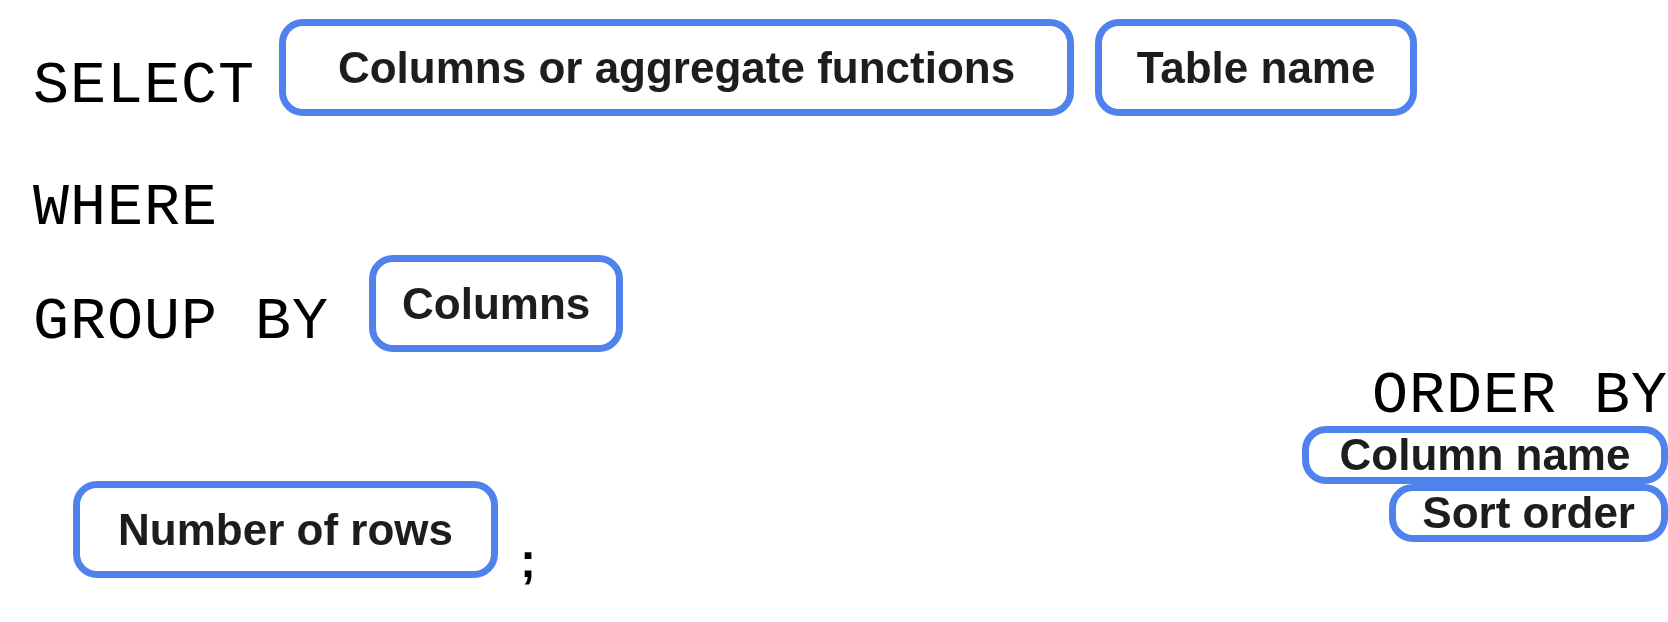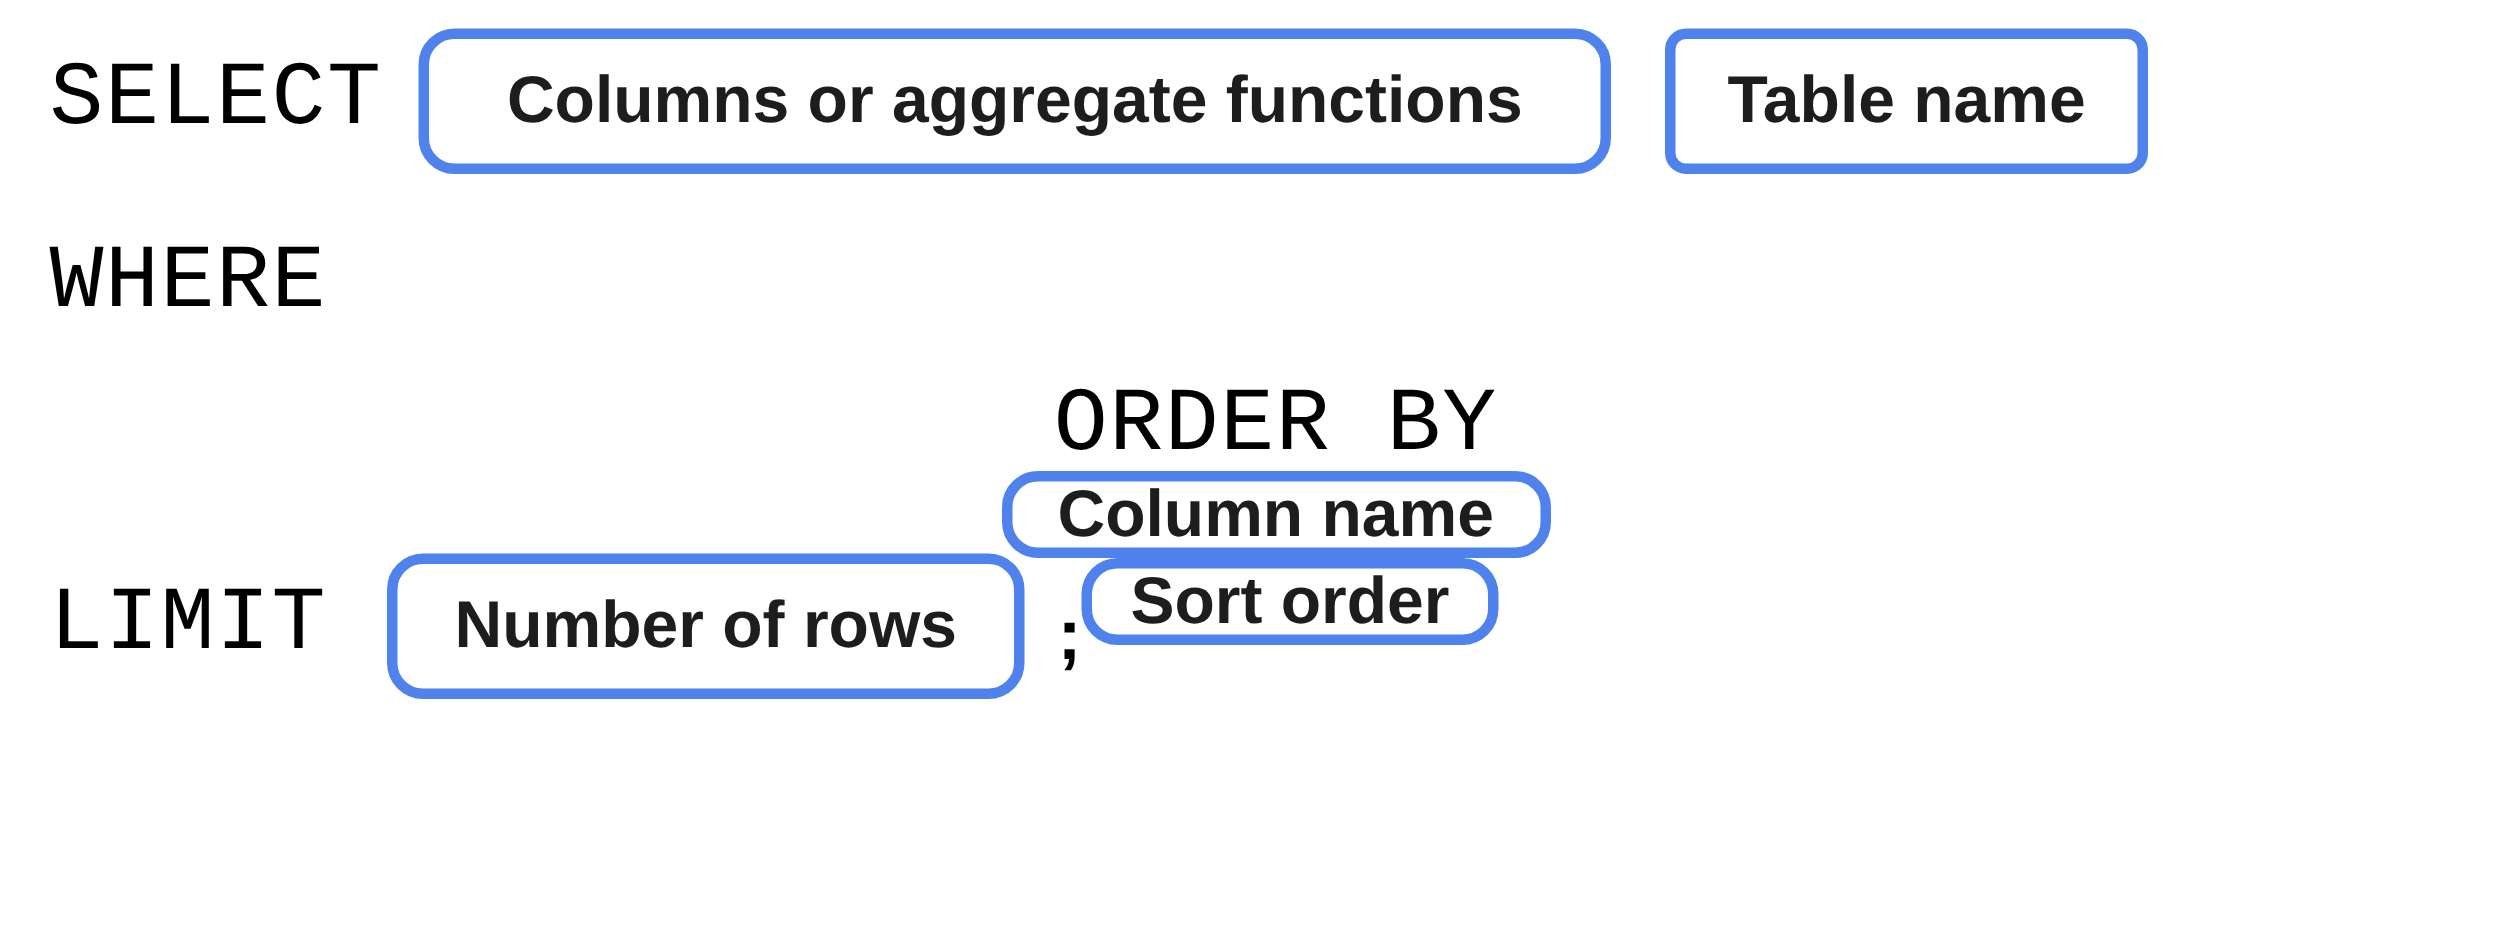--- a/index.html
+++ b/index.html
@@ -8,21 +8,21 @@
     width: 1668px; height: 622px;
     background: #ffffff;
     overflow: hidden;
   }
   .diagram {
     width: 1668px; height: 622px;
     padding: 18px 0 0 33px;
   }
   .row {
     display: flex;
-    align-items: center;
+    align-items: flex-end;
     height: 98px;
   }
   .row-1 { margin-bottom: 24px; }
   .row-2 { margin-bottom: 16px; }
   .row-3 { margin-bottom: 14px; }
   .row-4 { margin-bottom: 16px; flex-direction: column; }
   .kw {
     font-family: "Liberation Mono", "DejaVu Sans Mono", monospace;
     font-size: 60px;
     letter-spacing: 1px;
@@ -42,21 +42,21 @@
     font-family: "Liberation Sans", sans-serif;
     font-weight: 600;
     font-size: 44px;
     line-height: 1;
     color: #1c1d1f;
     white-space: nowrap;
   }
   
   .r1-b1 { min-width: 795px; margin-left: 24px; }
   .r1-kw2 { margin-left: 42px; }
-  .r1-b2 { min-width: 322px; margin-left: 36px; border-radius: 14px; }
+  .r1-b2 { min-width: 322px; margin-left: 21px; }
   .r2-b1 { min-width: 277px; margin-left: 37px; }
   .r3-b1 { min-width: 248px; margin-left: 40px; }
   .r4-b1 { min-width: 366px; }
   .r4-b2 { min-width: 266px; margin-left: 19px; }
   .r5-b1 { min-width: 425px; margin-left: 40px; }
   .punct {
     font-family: "Liberation Sans", sans-serif;
     font-weight: 700;
     font-size: 48px;
     line-height: 1;
@@ -77,32 +77,37 @@
     </div>
     <div class="box r1-b2">
       <span>Table name</span>
     </div>
   </div>
 
   <div class="row row-2">
     <span class="kw">WHERE</span>
   </div>
 
+  <div class="row row-3">
+    <span class="kw">GROUP BY</span>
+    <div class="box r3-b1">
+      <span>Columns</span>
+    </div>
+  </div>
 
   <div class="row row-4">
     <span class="kw">ORDER BY</span>
     <div class="box r4-b1">
       <span>Column name</span>
     </div>
     <div class="box r4-b2">
       <span>Sort order</span>
     </div>
   </div>
 
   <div class="row row-5">
-    <span class="kw">LIMIT</span>
     <div class="box r5-b1">
       <span>Number of rows</span>
     </div>
     <span class="punct">;</span>
   </div>
 
 </div>
 
 </body></html>

